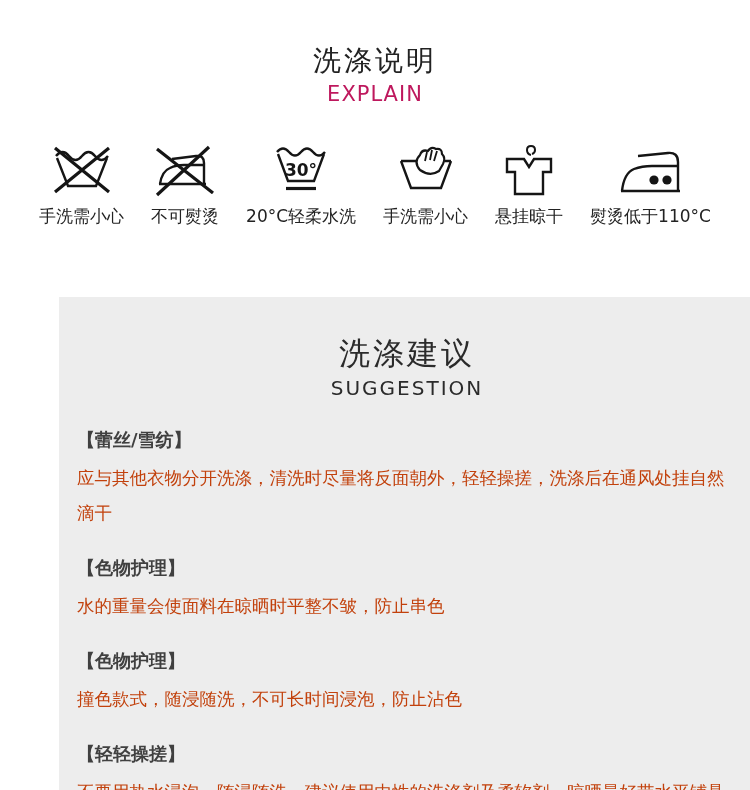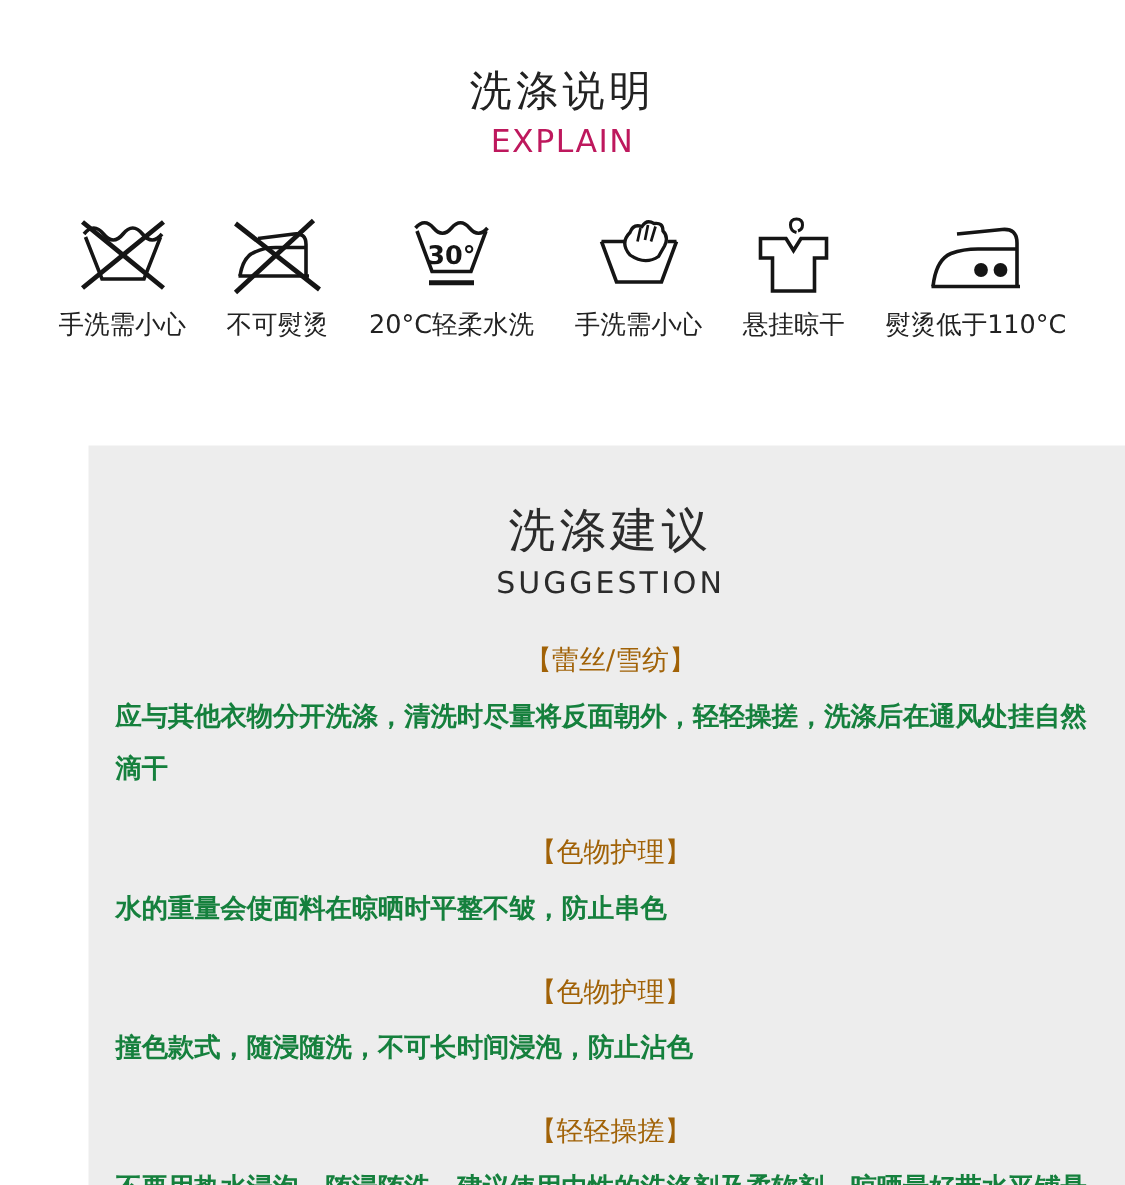--- a/index.html
+++ b/index.html
@@ -45,24 +45,24 @@
   .suggest-head { text-align: center; }
   .suggest-title {
     font-size: 31px; color: #2b2b2b; font-weight: 400; letter-spacing: 3px;
   }
   .suggest-sub {
     font-size: 20px; color: #2b2b2b; font-weight: 400; letter-spacing: 2px; margin-top: 1px;
   }
   .sections { margin-top: 28px; }
   .section { margin-bottom: 25px; }
   .section-heading {
-    font-size: 18px; font-weight: normal; color: #a16207; margin-bottom: 9px; text-align: center;
+    font-size: 18px; font-weight: bold; color: #404040; margin-bottom: 9px;
   }
   .section-body {
-    font-size: 17.5px; color: #15803d; line-height: 2.0; font-weight: bold;
+    font-size: 17.5px; color: #c2410c; line-height: 2.0;
   }
 </style>
 </head>
 <body>
 
 <div class="explain-head">
   <div class="explain-title">洗涤说明</div>
   <div class="explain-sub">EXPLAIN</div>
 </div>
 

